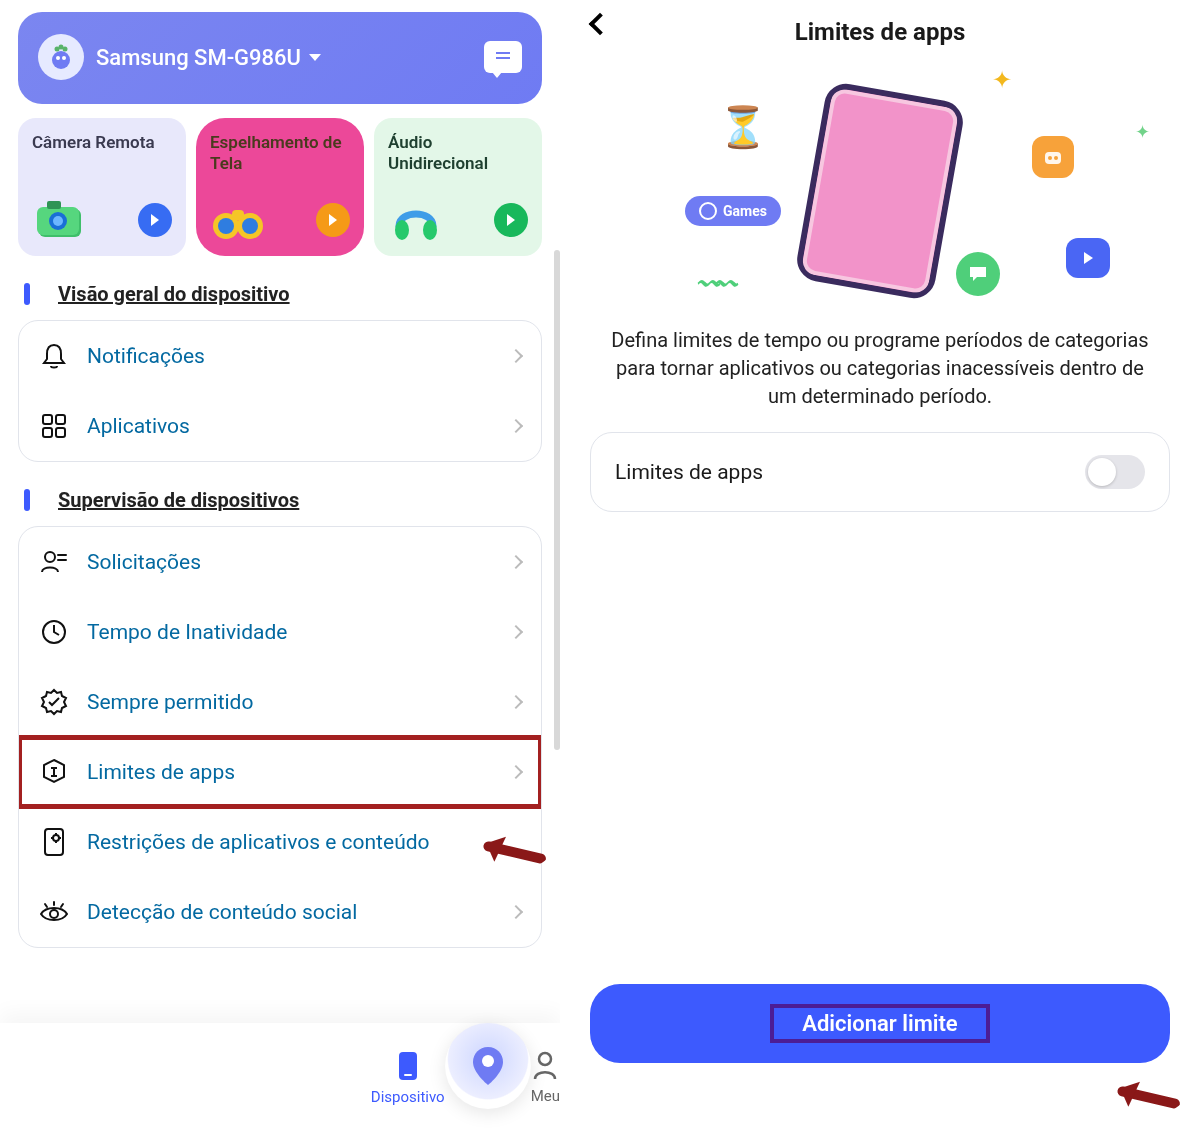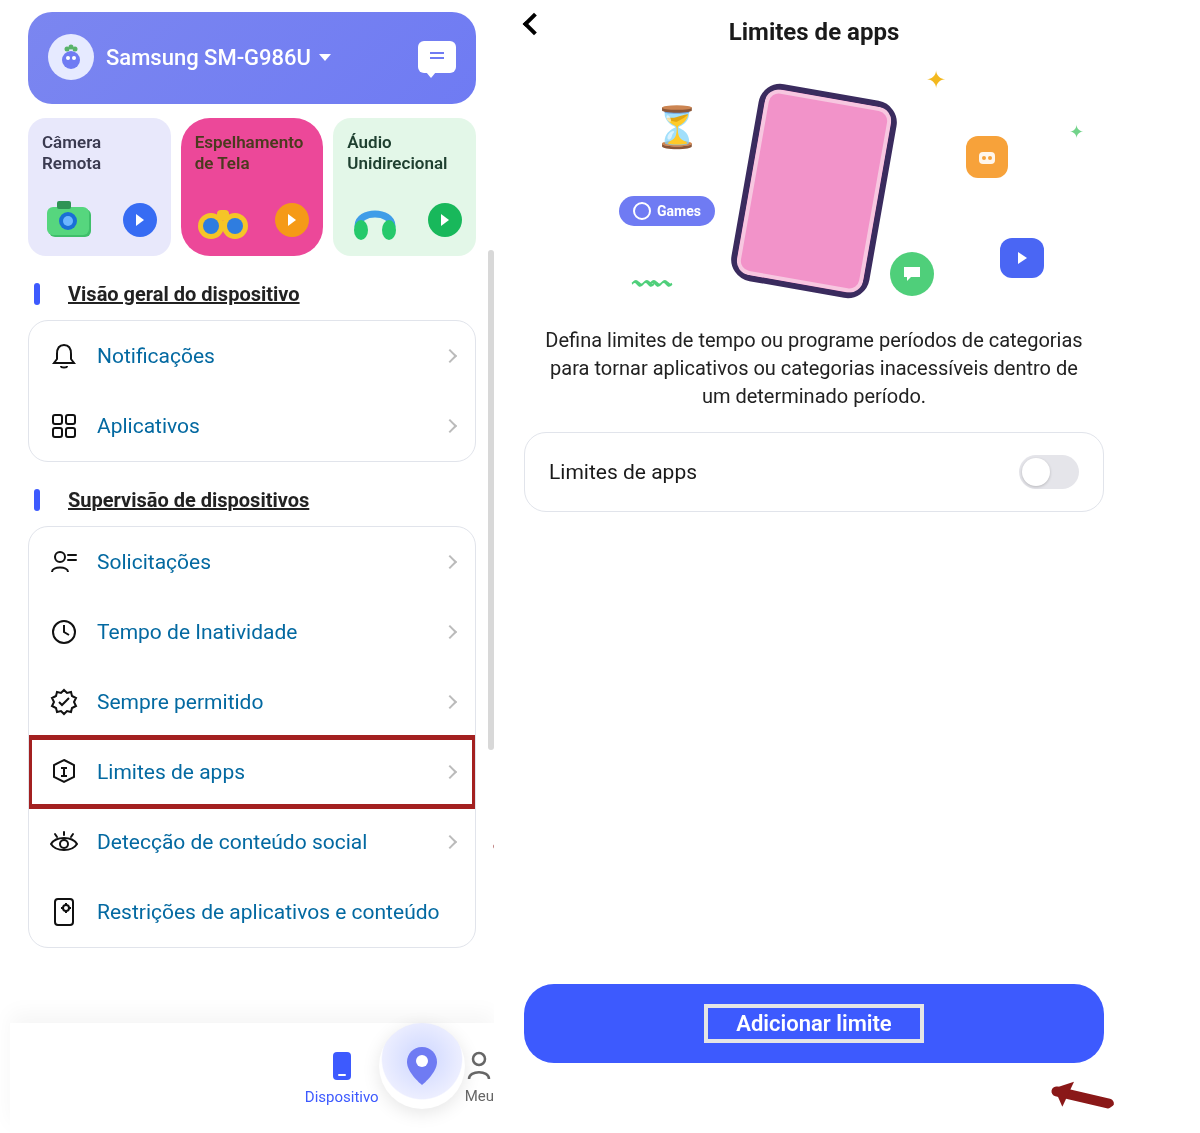--- a/index.html
+++ b/index.html
@@ -10,21 +10,21 @@
     width: 1200px;
     height: 1133px;
     display: flex;
     overflow: hidden;
   }
   .pane-left, .pane-right {
     height: 100%;
     position: relative;
     background: #fff;
   }
-  .pane-left { width: 484px; margin-left: 10px; }
+  .pane-left { width: 560px; }
   .pane-right { width: 640px; padding: 0 30px; }
   .pane-divider {
     position: absolute;
     right: 0; top: 250px;
     width: 6px; height: 500px;
     background: #d8d8d8;
     border-radius: 3px;
   }
 
   
@@ -198,21 +198,21 @@
     width:60px;height:34px;border-radius:17px;background:#e5e5ea;position:relative;
   }
   .toggle .knob{width:28px;height:28px;border-radius:50%;background:#fff;position:absolute;top:3px;left:3px;box-shadow:0 1px 3px rgba(0,0,0,.2);}
 
   .primary-btn {
     position:absolute;bottom:70px;left:30px;right:30px;
     background:#3d5afe;color:#fff;font-size:22px;font-weight:600;
     border-radius:30px;padding:20px 0;text-align:center;
   }
   .primary-btn .hl{
-    display:inline-block;border:4px solid #e5e5e5;padding:3px 28px;
+    display:inline-block;border:4px solid #4c1d95;padding:3px 28px;
   }
 
   .arrow {
     position:absolute;font-size:48px;color:#a32020;font-weight:900;
     transform:rotate(-35deg);
   }
 
   svg{display:block;}
 </style>
 </head>
@@ -367,38 +367,38 @@
             <path d="M14 2 L24 7 L24 19 L14 24 L4 19 L4 7 Z"></path>
             <path d="M11 10 L17 10 M14 10 L14 18 M11 18 L17 18"></path>
           </svg>
       </span>
       <span>Limites de apps</span>
       <span class="chev"></span>
       <span class="highlight-box"></span>
     </div>
     <div class="list-row">
       <span class="icon-slot">
+        <svg width="24" height="30" viewBox="0 0 24 30" fill="none" stroke="#111" stroke-width="2">
+            <rect x="3" y="2" width="18" height="26" rx="3"></rect>
+            <circle cx="14" cy="11" r="3"></circle>
+            <path d="M14 6 L14 8 M14 14 L14 16 M9 11 L11 11 M17 11 L19 11"></path>
+          </svg>
+      </span>
+      <span>Restrições de aplicativos e conteúdo</span>
+    </div>
+    <div class="list-row">
+      <span class="icon-slot">
         <svg width="30" height="24" viewBox="0 0 30 24" fill="none" stroke="#111" stroke-width="2">
             <path d="M2 14 C7 6 23 6 28 14 C23 22 7 22 2 14 Z"></path>
             <circle cx="15" cy="14" r="4"></circle>
             <path d="M15 2 L15 5 M6 4 L8 7 M24 4 L22 7" stroke-linecap="round"></path>
           </svg>
       </span>
       <span>Detecção de conteúdo social</span>
       <span class="chev"></span>
-    </div>
-    <div class="list-row">
-      <span class="icon-slot">
-        <svg width="24" height="30" viewBox="0 0 24 30" fill="none" stroke="#111" stroke-width="2">
-            <rect x="3" y="2" width="18" height="26" rx="3"></rect>
-            <circle cx="14" cy="11" r="3"></circle>
-            <path d="M14 6 L14 8 M14 14 L14 16 M9 11 L11 11 M17 11 L19 11"></path>
-          </svg>
-      </span>
-      <span>Restrições de aplicativos e conteúdo</span>
     </div>
   </div>
 
   <svg class="arrow" style="left:486px;top:820px" width="50" height="58" viewBox="0 0 50 58">
     <path d="M44 54 L8 14" stroke="#8a1818" stroke-width="10" stroke-linecap="round"></path>
     <path d="M4 30 L8 10 L28 16 Z" fill="#8a1818"></path>
   </svg>
 
   <div class="bottom-nav">
     <div class="nav-item active">

